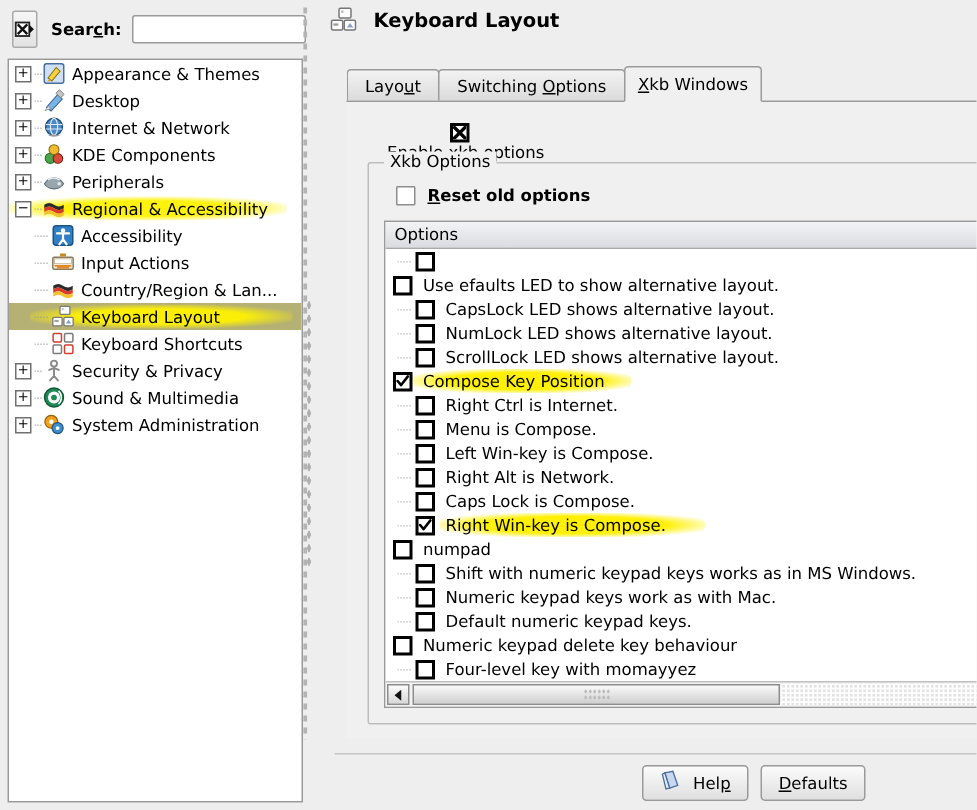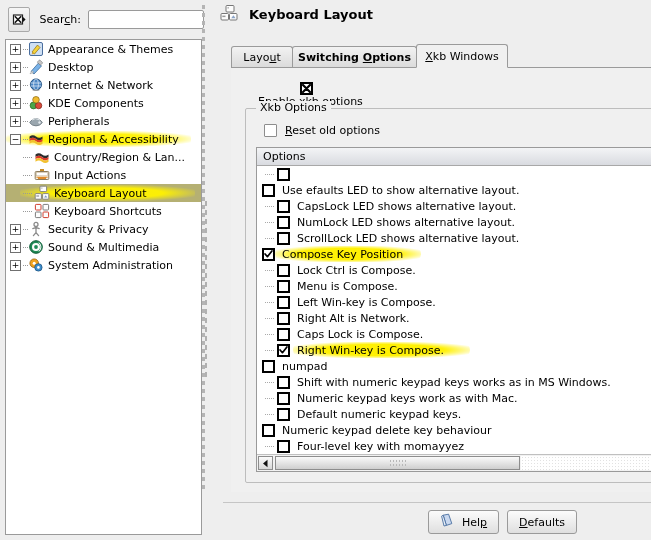--- a/index.html
+++ b/index.html
@@ -17,21 +17,21 @@
   #left-panel { position: absolute; left: 0; top: 0; width: 208px; height: 540px; background: #eeeeee; }
 
   #search-row { position: absolute; left: 8px; top: 5px; width: 196px; height: 28px; display: flex; align-items: center; }
   #clear-btn {
     width: 25px; height: 25px; box-sizing: border-box;
     background: linear-gradient(to bottom, #f6f6f6, #e2e2e2);
     border: 1px solid #a9a9a9; border-radius: 2px;
     display: flex; align-items: center; justify-content: center;
   }
   #clear-btn svg { display:block; }
-  #search-label { margin-left: 9px; font-size: 11px; white-space: nowrap; }
+  #search-label { margin-left: 9px; font-size: 11px; white-space: nowrap; font-weight: bold; }
   #search-label u { text-decoration: underline; }
   #search-input {
     margin-left: 7px; width: 116px; height: 19px; box-sizing: border-box;
     border: 1px solid #9a9a9a; background: #ffffff; border-radius: 2px;
     font-family: "DejaVu Sans", sans-serif; font-size: 11px; padding: 0 3px;
     outline: none; color: #000;
   }
 
   #tree-frame {
     position: absolute; left: 5px; top: 39px; width: 197px; height: 496px;
@@ -94,21 +94,21 @@
   #enable-row { position: absolute; left: 20px; top: 14px; display: flex; align-items: center; flex-direction: column; }
   #enable-row .lbl { margin-left: 7px; font-size: 11px; }
   #enable-row .lbl u { text-decoration: underline; }
 
   #group {
     position: absolute; left: 14px; top: 40px; width: 424px; height: 375px;
     border: 1px solid #bdbdbd; border-radius: 2px; box-sizing: border-box;
   }
   #group-title { position: absolute; left: 10px; top: -8px; background: #f0f0f0; padding: 0 4px; font-size: 11px; }
 
-  #reset-row { position: absolute; left: 18px; top: 15px; display: flex; align-items: center; }
+  #reset-row { position: absolute; left: 18px; top: 15px; display: flex; align-items: center; font-weight: bold; }
   #reset-row .lbl { margin-left: 8px; font-size: 11px; }
   #reset-row .lbl u { text-decoration: underline; }
 
   #listview {
     position: absolute; left: 10px; top: 38px; width: 402px; height: 325px;
     border: 1px solid #9a9a9a; background: #ffffff; box-sizing: border-box; overflow: hidden;
   }
   #list-header {
     height: 18px; box-sizing: border-box;
     background: linear-gradient(to bottom, #f3f4f6 0%, #d9dbe0 100%);
@@ -229,36 +229,46 @@
                 <path d="M1.5 5.5 q3.3-2.4 6.5 0 q3.2 2.4 6.5 0 v2.4 q-3.3 2.4-6.5 0 q-3.2-2.4-6.5 0 z" fill="#2b2b2b"></path>
                 <path d="M1.5 7.9 q3.3-2.4 6.5 0 q3.2 2.4 6.5 0 v2.4 q-3.3 2.4-6.5 0 q-3.2-2.4-6.5 0 z" fill="#d93b2b"></path>
                 <path d="M1.5 10.3 q3.3-2.4 6.5 0 q3.2 2.4 6.5 0 v2.4 q-3.3 2.4-6.5 0 q-3.2-2.4-6.5 0 z" fill="#f2c12e"></path>
               </svg></span>
             <span class="tree-label">Regional &amp; Accessibility</span>
           </div>
           <div class="tree-row">
             <div class="exp-spacer"></div>
             <div class="dotline"></div>
             <span class="tree-icon"><svg width="16" height="16" viewBox="0 0 16 16">
-                <path d="M1.5 5.5 q3.3-2.4 6.5 0 q3.2 2.4 6.5 0 v2.4 q-3.3 2.4-6.5 0 q-3.2-2.4-6.5 0 z" fill="#2b2b2b"></path>
-                <path d="M1.5 7.9 q3.3-2.4 6.5 0 q3.2 2.4 6.5 0 v2.4 q-3.3 2.4-6.5 0 q-3.2-2.4-6.5 0 z" fill="#d93b2b"></path>
-                <path d="M1.5 10.3 q3.3-2.4 6.5 0 q3.2 2.4 6.5 0 v2.4 q-3.3 2.4-6.5 0 q-3.2-2.4-6.5 0 z" fill="#f2c12e"></path>
-              </svg></span>
-            <span class="tree-label">Country/Region &amp; Lan...</span>
+                <rect x="1.5" y="1.5" width="13" height="13" rx="2" fill="#2f7fc4" stroke="#1b5286"></rect>
+                <circle cx="8" cy="4.6" r="1.5" fill="#fff"></circle>
+                <path d="M4 6.6 h8 M8 6.6 v4 M8 10.6 l-2.4 3.2 M8 10.6 l2.4 3.2" stroke="#fff" stroke-width="1.5" stroke-linecap="round" fill="none"></path>
+              </svg></span>
+            <span class="tree-label">Accessibility</span>
           </div>
           <div class="tree-row">
             <div class="exp-spacer"></div>
             <div class="dotline"></div>
             <span class="tree-icon"><svg width="16" height="16" viewBox="0 0 16 16">
                 <rect x="1.2" y="4.5" width="13.6" height="8" rx="1" fill="#f3ede0" stroke="#8a7a5c"></rect>
                 <rect x="2.4" y="5.6" width="11.2" height="3.2" fill="#fff" stroke="#bfae8e" stroke-width=".5"></rect>
                 <path d="M2.4 10.2 h11.2 M4 11.4 h8" stroke="#e08a2b" stroke-width="1.1"></path>
                 <path d="M6 2 h4 v2 h-4 z" fill="#c98c24"></path>
               </svg></span>
             <span class="tree-label">Input Actions</span>
+          </div>
+          <div class="tree-row">
+            <div class="exp-spacer"></div>
+            <div class="dotline"></div>
+            <span class="tree-icon"><svg width="16" height="16" viewBox="0 0 16 16">
+                <path d="M1.5 5.5 q3.3-2.4 6.5 0 q3.2 2.4 6.5 0 v2.4 q-3.3 2.4-6.5 0 q-3.2-2.4-6.5 0 z" fill="#2b2b2b"></path>
+                <path d="M1.5 7.9 q3.3-2.4 6.5 0 q3.2 2.4 6.5 0 v2.4 q-3.3 2.4-6.5 0 q-3.2-2.4-6.5 0 z" fill="#d93b2b"></path>
+                <path d="M1.5 10.3 q3.3-2.4 6.5 0 q3.2 2.4 6.5 0 v2.4 q-3.3 2.4-6.5 0 q-3.2-2.4-6.5 0 z" fill="#f2c12e"></path>
+              </svg></span>
+            <span class="tree-label">Country/Region &amp; Lan...</span>
           </div>
           <div class="tree-row sel">
             <div class="hl" style="left: 14px; width: 175px;"></div>
             <div class="exp-spacer"></div>
             <div class="dotline"></div>
             <span class="tree-icon"><svg width="16" height="16" viewBox="0 0 16 16">
                 <rect x="6" y="1.2" width="6.6" height="5.4" rx=".8" fill="#fdfdfd" stroke="#7b7b7b" stroke-width=".9"></rect>
                 <rect x="7.1" y="2.4" width="1.4" height="1.4" fill="#c3c3c3"></rect>
                 <rect x="1.2" y="8.6" width="6.2" height="5.6" rx=".8" fill="#fdfdfd" stroke="#7b7b7b" stroke-width=".9"></rect>
                 <rect x="2.3" y="10.3" width="2.8" height="1.4" fill="#a0a0a0"></rect>
@@ -331,21 +341,21 @@
           <path d="M12.2 15.3 l2.2-3 l2.2 3 z" fill="#8aa4c8"></path>
         </svg>
       </span>
       <span class="title">Keyboard Layout</span>
     </div>
 
     <div id="tabstrip">
         <div class="tab" style="left: 0px; width: 62px;">
           <span><span>Layo</span><u>u</u><span>t</span></span>
         </div>
-        <div class="tab" style="left: 61px; width: 125px; font-weight: bold;">
+        <div class="tab" style="left: 61px; width: 125px;">
           <span><span>Switching </span><u>O</u><span>ptions</span></span>
         </div>
         <div class="tab active" style="left: 185px; width: 92px;">
           <span><span></span><u>X</u><span>kb Windows</span></span>
         </div>
       </div>
 
     <div id="tabpage">
 
       <div id="enable-row">
@@ -410,21 +420,21 @@
                     </svg>
                   </span>
                 </span>
                 <span class="txt">Compose Key Position</span>
               </div>
               <div class="opt-row">
                 <div class="stub"></div>
                 <span class="cbw">
                   <span class="cb dark"></span>
                 </span>
-                <span class="txt">Lock Ctrl is Compose.</span>
+                <span class="txt">Right Ctrl is Internet.</span>
               </div>
               <div class="opt-row">
                 <div class="stub"></div>
                 <span class="cbw">
                   <span class="cb dark"></span>
                 </span>
                 <span class="txt">Menu is Compose.</span>
               </div>
               <div class="opt-row">
                 <div class="stub"></div>

